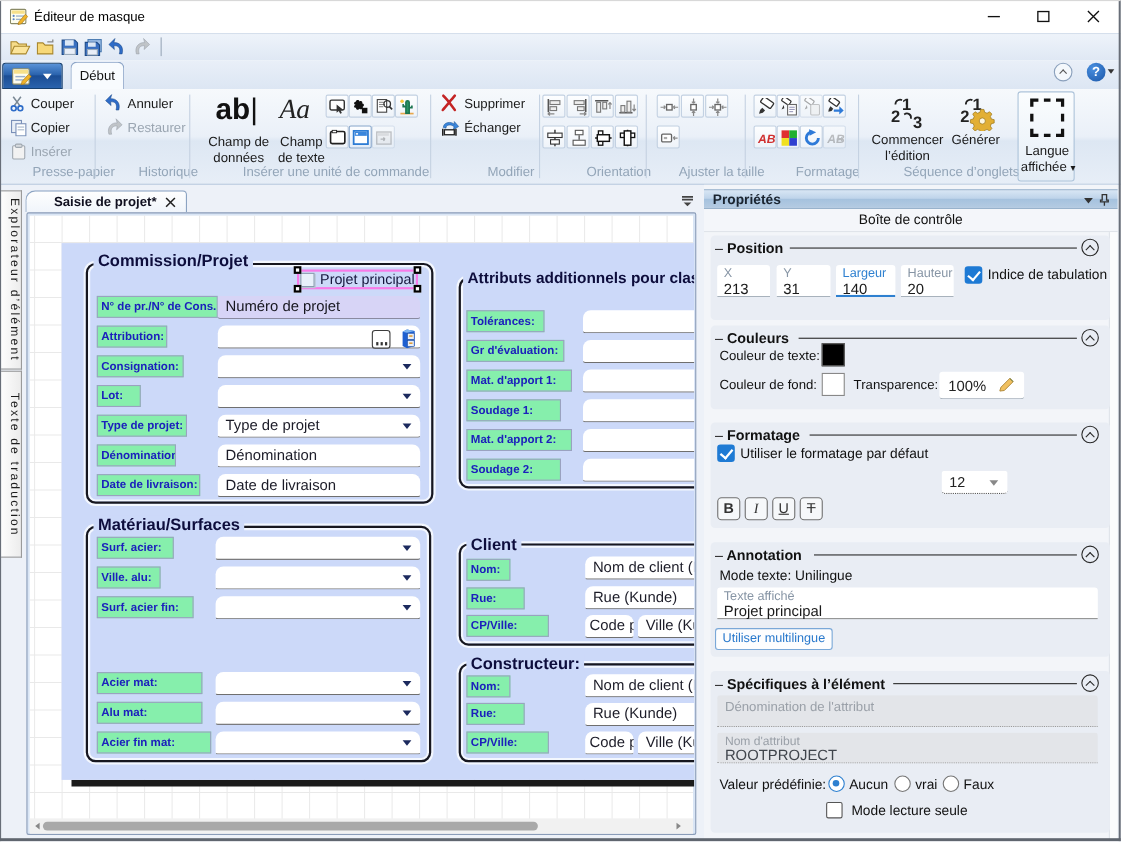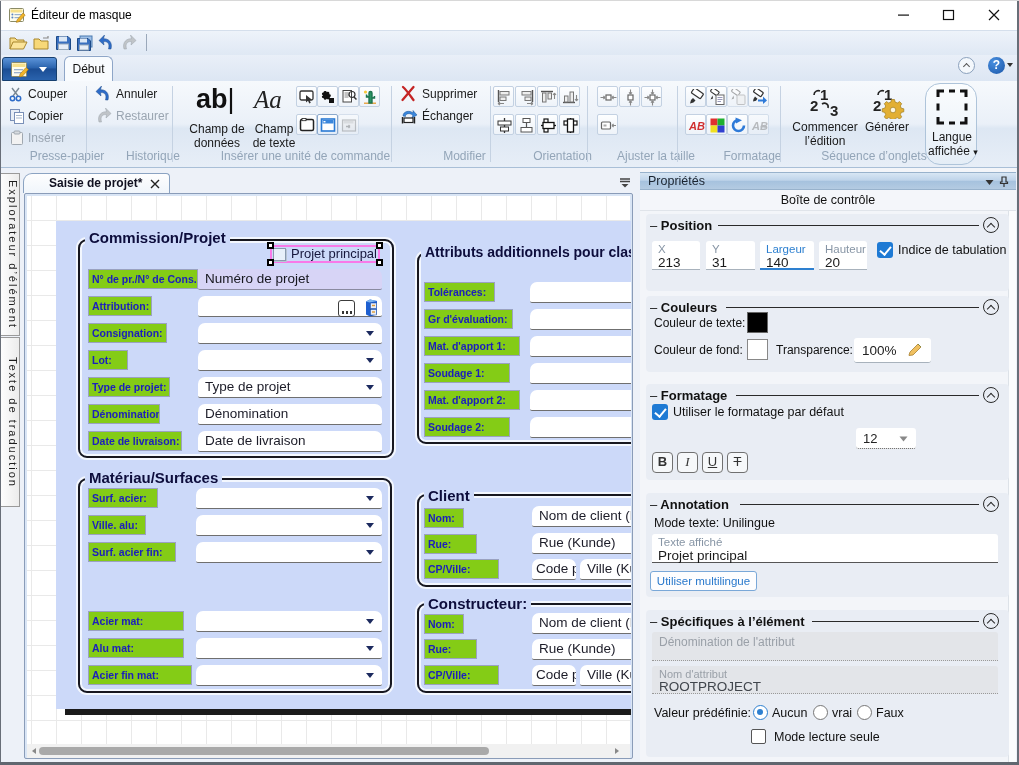--- a/index.html
+++ b/index.html
@@ -59,38 +59,38 @@
   #canvas { position:absolute; left:24px; top:25px; width:609px; height:566px; background:#d9e5f5;
             border:1px solid #8a9cb8; border-radius:2px; }
   #grid { position:absolute; left:2px; top:2px; width:603px; height:560px; background-color:#fff;
           background-image:linear-gradient(to right,#e9e9e9 1px,transparent 1px),linear-gradient(to bottom,#e9e9e9 1px,transparent 1px);
           background-size:25px 25px; background-position:4px 24px; }
   #form { position:absolute; left:31px; top:27px; width:575px; height:488px; background:#ccd9f9; overflow:hidden; }
   #formshadow { position:absolute; left:40px; top:515px; width:566px; height:6px; background:#1b1b1b; }
 
   .grp { position:absolute; border:2px solid #17171f; border-radius:9px; box-shadow:0 0 0 2px rgba(252,254,255,.8), inset 0 0 0 2px rgba(252,254,255,.8); }
   .gtitle { position:absolute; font-size:15px; font-weight:bold; color:#0d0d3c; background:#ccd9f9; padding:0 4px; white-space:nowrap; }
-  .lbl { position:absolute; height:20px; background:#84cc16; border:1px solid #9aa2c0; font-size:10.5px; font-weight:bold;
+  .lbl { position:absolute; height:20px; background:#86efac; border:1px solid #9aa2c0; font-size:10.5px; font-weight:bold;
          color:#1c20bc; line-height:18px; padding-left:3px; white-space:nowrap; overflow:hidden; }
   .fld { position:absolute; height:21px; background:#fff; border:none; border-bottom:1px solid #6f6f6f; border-radius:7px 7px 2px 2px;
          font-size:13.5px; color:#1c1c28; line-height:19px; padding-left:7px; white-space:nowrap; overflow:hidden; }
   .cmb:after { content:""; position:absolute; right:8px; top:8px; width:0; height:0;
                border-left:4.5px solid transparent; border-right:4.5px solid transparent; border-top:5.5px solid #1c2a5e; }
   .hdl { position:absolute; width:7px; height:7px; background:#fff; border:2px solid #000; }
 
   
   #hscroll { position:absolute; left:2px; top:550px; width:603px; height:14px; background:#f1f1f1; }
   #hthumb { position:absolute; left:12px; top:3px; width:450px; height:8px; background:#a9a9a9; border-radius:4px; }
 
   
   #rpanel { position:absolute; left:640px; top:168px; width:376px; height:597px; background:#f3f5f9; }
   #rphead { position:absolute; left:0; top:4px; width:376px; height:18px;
             background:linear-gradient(#d8e6f4 0%,#bfd4ea 45%,#a6c2de 52%,#b4cbe2 100%);
             border-top:1px solid #98b2cc; border-bottom:1px solid #98b2cc;
-            font-size:12.5px; color:#1a2430; line-height:17px; padding-left:8px; }
+            font-size:12.5px; color:#1a2430; line-height:17px; padding-left:8px;font-weight:bold; }
   #rpsub { position:absolute; left:0; top:22px; width:376px; height:21px; background:#f4f6fa;
            font-size:12.5px; color:#111; text-align:center; line-height:21px; border-bottom:1px solid #e0e4ea;}
   .card { position:absolute; left:6px; width:363px; background:#e9edf4; border-radius:4px; }
   .ctitle { position:absolute; left:4px; top:4px; font-size:13px; font-weight:bold; color:#111; white-space:nowrap; }
   .cline { position:absolute; top:11px; height:1px; background:#2a2a2a; }
   .cchev { position:absolute; top:3px; width:16px; height:16px; border:1px solid #2a2a2a; border-radius:50%; background:transparent; }
   .cchev:after { content:""; position:absolute; left:4px; top:6px; width:5px; height:5px;
                  border-left:1.6px solid #2a2a2a; border-top:1.6px solid #2a2a2a; transform:rotate(45deg); }
   .inp { position:absolute; background:#fff; border-radius:3px 3px 0 0; border-bottom:1px solid #a8b2bc; }
   .inp .t { position:absolute; left:6px; top:2px; font-size:11.5px; color:#8795a5; }
@@ -435,21 +435,21 @@
       <text x="12" y="13" font-size="15" font-weight="bold" fill="#222" font-family="Liberation Sans">1</text>
       <text x="1" y="24" font-size="15" font-weight="bold" fill="#222" font-family="Liberation Sans">2</text>
       <path d="M6 8 C6 4 10 3 12 4" fill="none" stroke="#222" stroke-width="1.6"></path>
       <g fill="#e2af34" stroke="#a07c1e" stroke-width="0.7">
         <path d="M19.5 12.5 h3 l0.6 2.6 a6.5 6.5 0 0 1 2.2 0.9 l2.3-1.4 2.1 2.1-1.4 2.3 a6.5 6.5 0 0 1 0.9 2.2 l2.6 0.6 v3 l-2.6 0.6 a6.5 6.5 0 0 1-0.9 2.2 l1.4 2.3-2.1 2.1-2.3-1.4 a6.5 6.5 0 0 1-2.2 0.9 l-0.6 2.6 h-3 l-0.6-2.6 a6.5 6.5 0 0 1-2.2-0.9 l-2.3 1.4-2.1-2.1 1.4-2.3 a6.5 6.5 0 0 1-0.9-2.2 l-2.6-0.6 v-3 l2.6-0.6 a6.5 6.5 0 0 1 0.9-2.2 l-1.4-2.3 2.1-2.1 2.3 1.4 a6.5 6.5 0 0 1 2.2-0.9 Z"></path>
       </g>
       <circle cx="21" cy="23" r="2.8" fill="#fdf6e0" stroke="#a07c1e" stroke-width="0.7"></circle>
     </svg>
     <div class="bigcap" style="left:862px;top:39px;width:50px">Générer</div>
 
-    <div class="abs" style="left:925px;top:2px;width:52px;height:82px;border:1px solid #aec4da;border-radius:15px;background:linear-gradient(#fbfdfe,#eef4fa 60%,#e4edf6)">
+    <div class="abs" style="left:925px;top:2px;width:52px;height:82px;border:1px solid #aec4da;border-radius:3px;background:linear-gradient(#fbfdfe,#eef4fa 60%,#e4edf6)">
       <svg class="abs" style="left:10px;top:5px" width="32" height="36" viewBox="0 0 32 36">
         <g stroke="#111" stroke-width="3" fill="none">
           <path d="M2 8 L2 2 L8 2 M24 2 L30 2 L30 8 M30 28 L30 34 L24 34 M8 34 L2 34 L2 28"></path>
           <path d="M13 2 L19 2 M13 34 L19 34 M2 14.5 L2 21.5 M30 14.5 L30 21.5" stroke-dasharray="7 6"></path>
         </g>
       </svg>
       <div class="bigcap" style="left:2px;top:46px;width:48px">Langue<br>affichée <span style="font-size:9px">▾</span></div>
     </div>
   </div>
 

